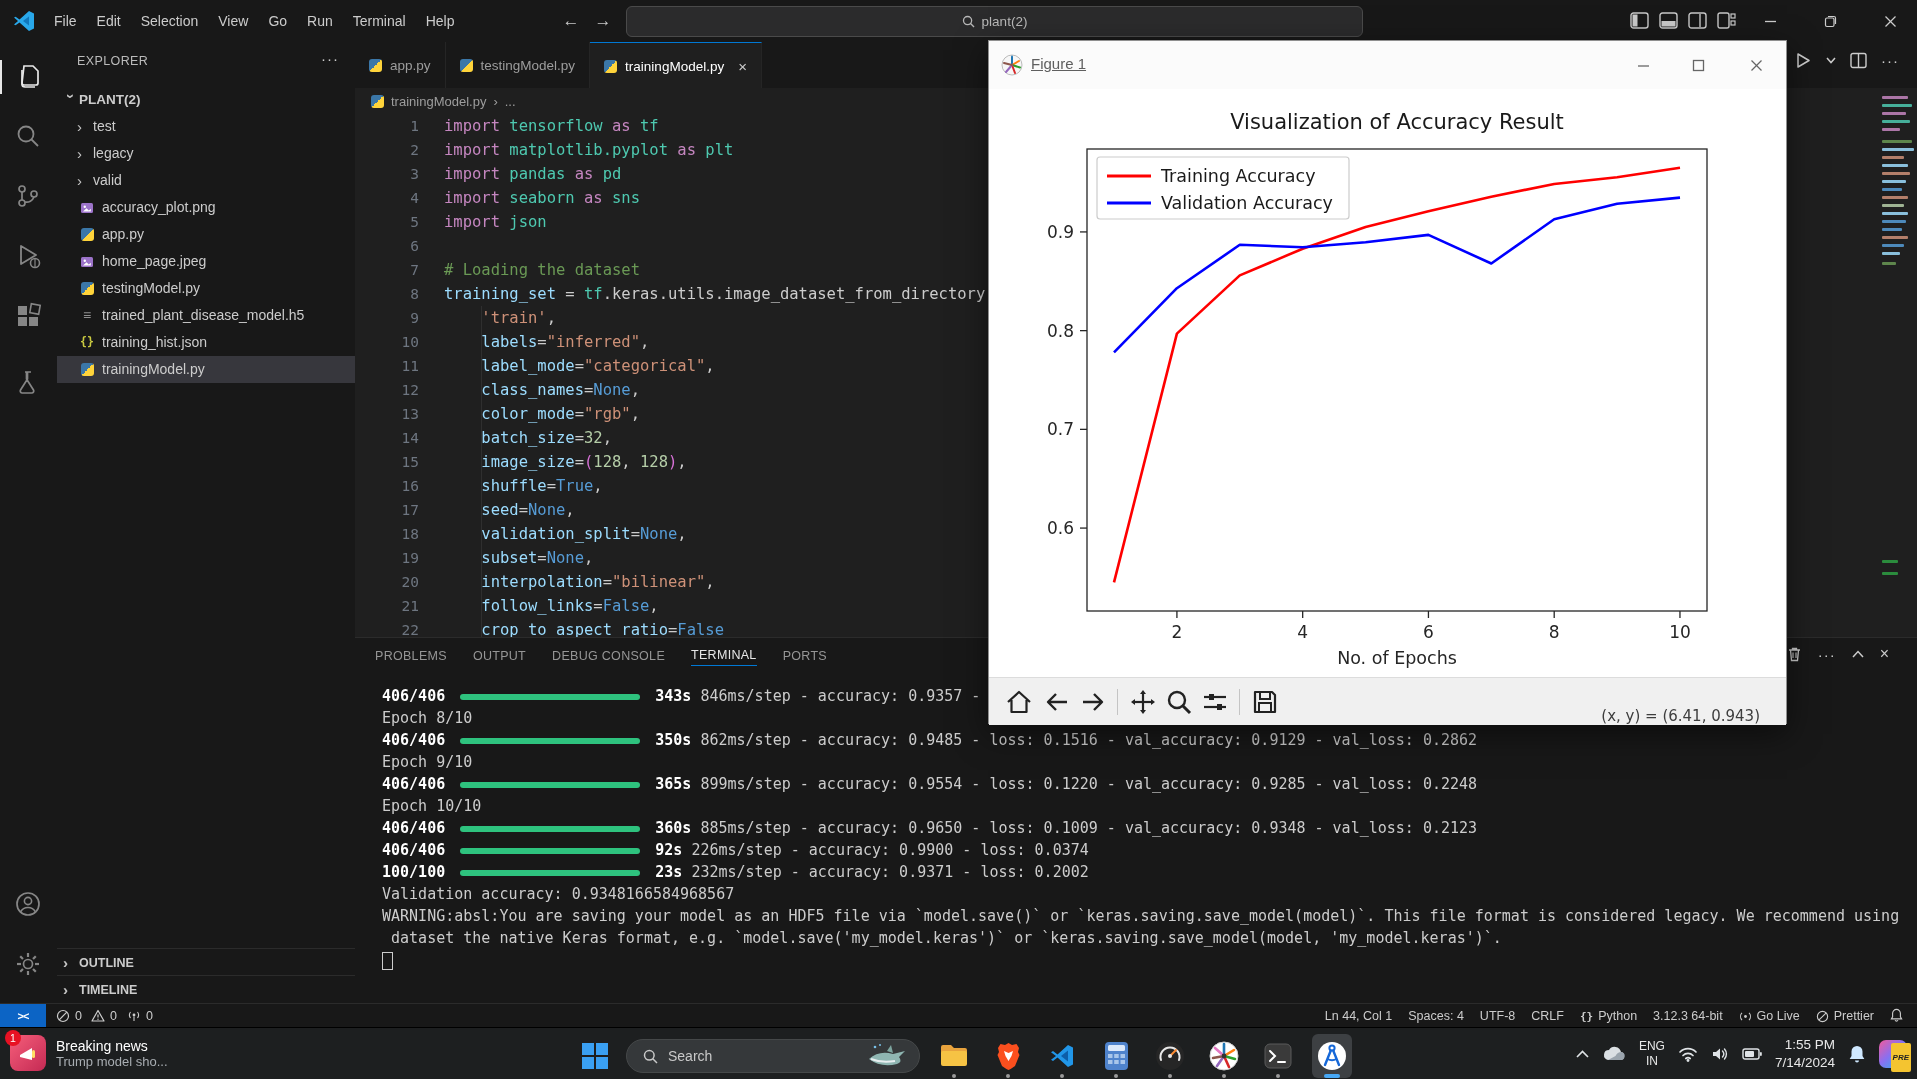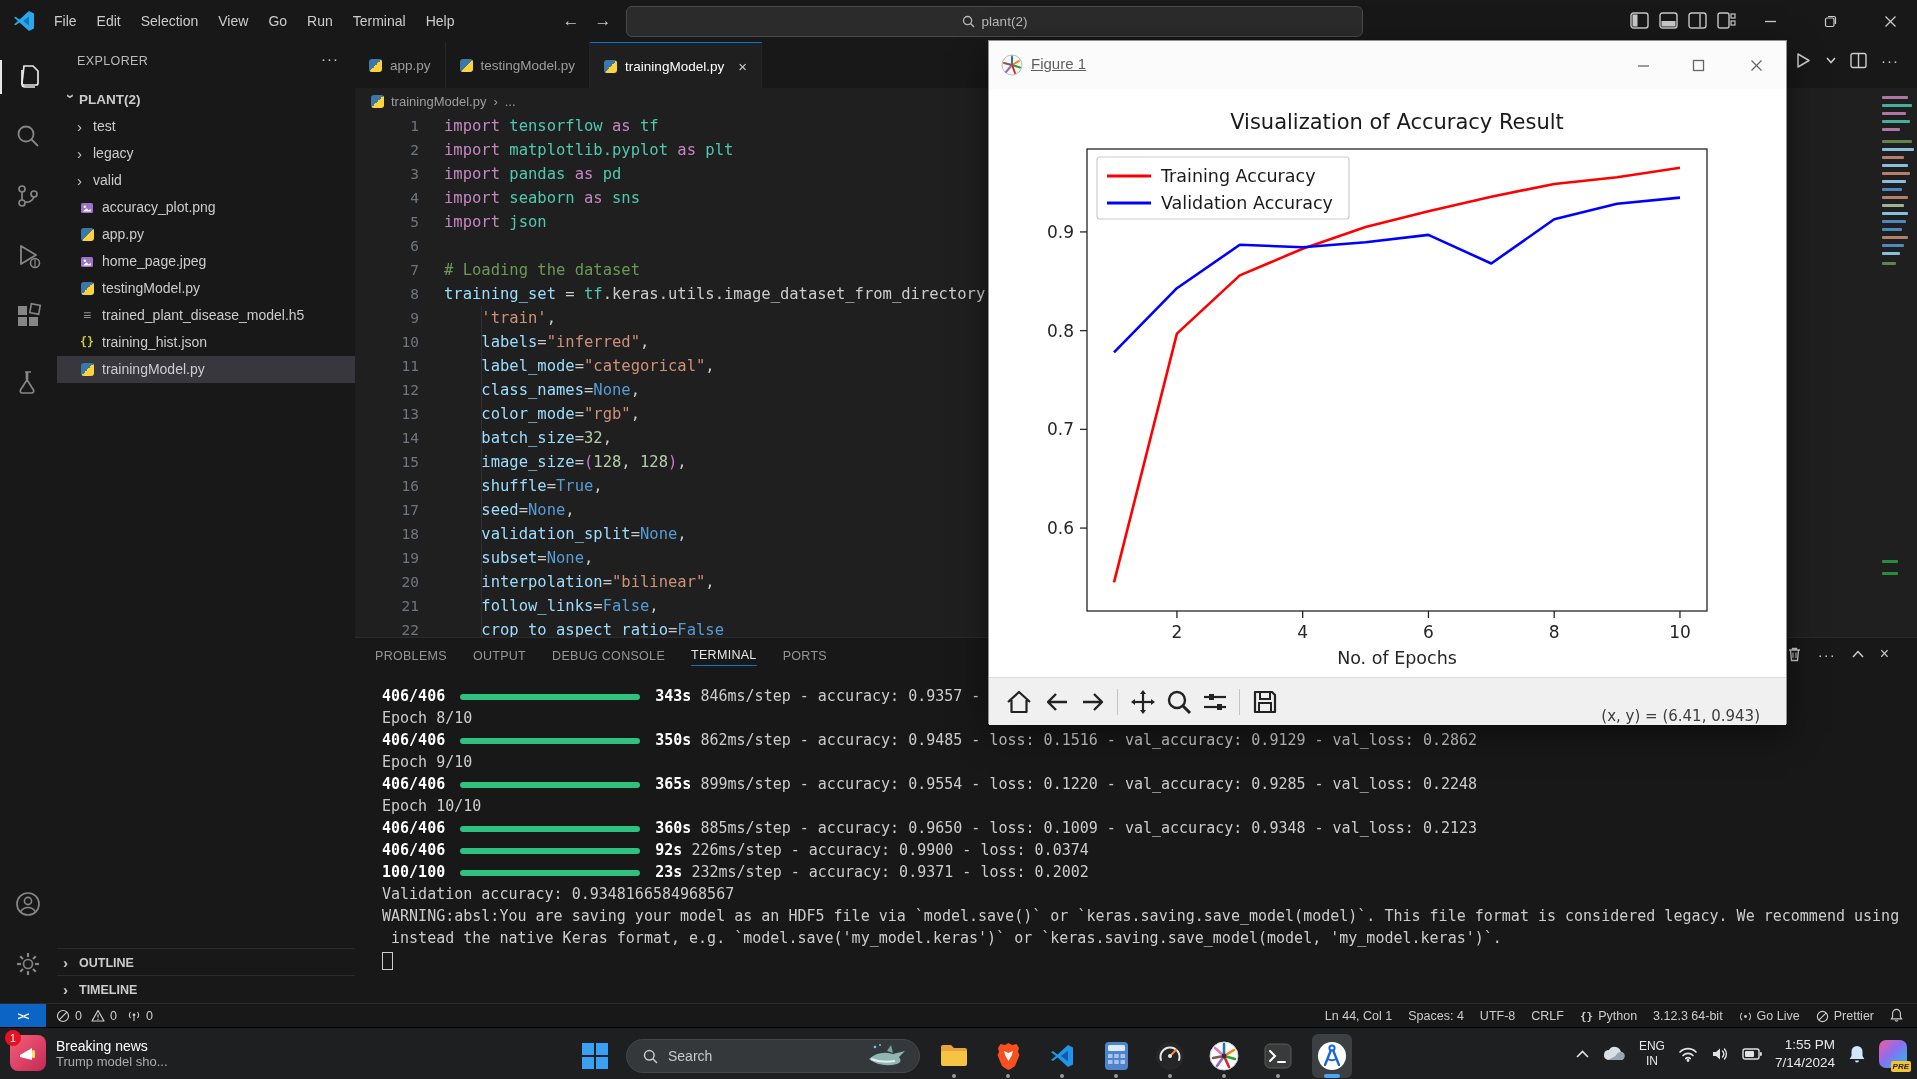--- a/index.html
+++ b/index.html
@@ -94,21 +94,21 @@
   .tb-app.active{background:#3d4043;border-radius:6px;}
   .tb-app.active .tb-dot{left:12px;width:16px;background:#47a8f5;}
   #tb-search{width:294px;height:34px;border-radius:17px;background:#35383a;border:1px solid #454849;
       display:flex;align-items:center;gap:10px;padding-left:16px;color:#c9c9c9;font-size:14px;box-sizing:border-box;justify-content:flex-end;}
   #tb-tray{position:absolute;right:10px;top:0;height:52px;display:flex;align-items:center;gap:13px;}
   .tray-txt{font-size:12px;color:#e8e8e8;text-align:center;line-height:1.25;}
   #clockbox{font-size:13.5px;color:#e8e8e8;text-align:right;line-height:1.3;}
   #copilot-icon{position:relative;width:28px;height:28px;border-radius:7px;
       background:linear-gradient(135deg,#f25a9b 0%,#8a6ff0 45%,#19c3e8 100%);}
   #copilot-badge{position:absolute;right:-4px;bottom:-4px;background:#f4c430;color:#222;font-size:8px;
-      font-weight:bold;padding:1px 2px;border-radius:2px;font-style:italic;}
+      font-weight:bold;padding:10px 2px;border-radius:2px;font-style:italic;}
 
   
   #figwin{left:988px;top:40px;width:799px;height:684px;background:#ffffff;border:1px solid #8f8f8f;
       box-shadow:0 10px 30px rgba(0,0,0,.5);z-index:50;box-sizing:border-box;}
   #fig-titlebar{position:absolute;left:0;top:0;width:100%;height:48px;background:#fbfbfb;border-bottom:1px solid #e2e2e2;}
   #fig-title{position:absolute;left:42px;top:14px;color:#5f5f5f;font-size:15px;text-decoration:underline;}
   .fig-btn{position:absolute;top:8px;width:44px;height:32px;display:flex;align-items:center;justify-content:center;}
   #chart-svg{position:absolute;left:0;top:48px;}
   #fig-toolbar{position:absolute;left:0;top:636px;width:100%;height:47px;background:#f0f0f0;border-top:1px solid #dcdcdc;}
   .ft-icon{position:absolute;top:10px;width:28px;height:28px;}
@@ -425,21 +425,21 @@
         <div class="tline"><span>Epoch 8/10</span></div>
         <div class="tline"><span class="tb">406/406 </span><span class="pbar"></span><span class="tb"> 350s</span><span> 862ms/step - accuracy: 0.9485 - loss: 0.1516 - val_accuracy: 0.9129 - val_loss: 0.2862</span></div>
         <div class="tline"><span>Epoch 9/10</span></div>
         <div class="tline"><span class="tb">406/406 </span><span class="pbar"></span><span class="tb"> 365s</span><span> 899ms/step - accuracy: 0.9554 - loss: 0.1220 - val_accuracy: 0.9285 - val_loss: 0.2248</span></div>
         <div class="tline"><span>Epoch 10/10</span></div>
         <div class="tline"><span class="tb">406/406 </span><span class="pbar"></span><span class="tb"> 360s</span><span> 885ms/step - accuracy: 0.9650 - loss: 0.1009 - val_accuracy: 0.9348 - val_loss: 0.2123</span></div>
         <div class="tline"><span class="tb">406/406 </span><span class="pbar"></span><span class="tb"> 92s</span><span> 226ms/step - accuracy: 0.9900 - loss: 0.0374</span></div>
         <div class="tline"><span class="tb">100/100 </span><span class="pbar"></span><span class="tb"> 23s</span><span> 232ms/step - accuracy: 0.9371 - loss: 0.2002</span></div>
         <div class="tline"><span>Validation accuracy: 0.9348166584968567</span></div>
         <div class="tline"><span>WARNING:absl:You are saving your model as an HDF5 file via `model.save()` or `keras.saving.save_model(model)`. This file format is considered legacy. We recommend using</span></div>
-        <div class="tline"><span> instead the native Keras format, e.g. `model.save('my_model.keras')` or `keras.saving.save_model(model, 'my_model.keras')`.</span></div>
+        <div class="tline"><span> dataset the native Keras format, e.g. `model.save('my_model.keras')` or `keras.saving.save_model(model, 'my_model.keras')`.</span></div>
         <div class="tline"><span class="tcursor"></span></div>
       </div>
   </div>
 
   <div id="statusbar" class="abs">
     <div id="remote-btn">
       <span>&gt;&lt;</span>
     </div>
     <div class="sb-group">
       <svg width="14" height="14" viewBox="0 0 14 14">

